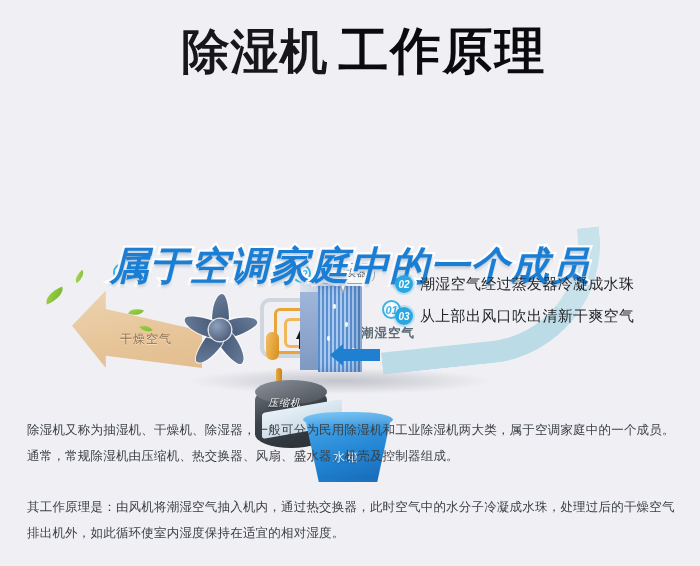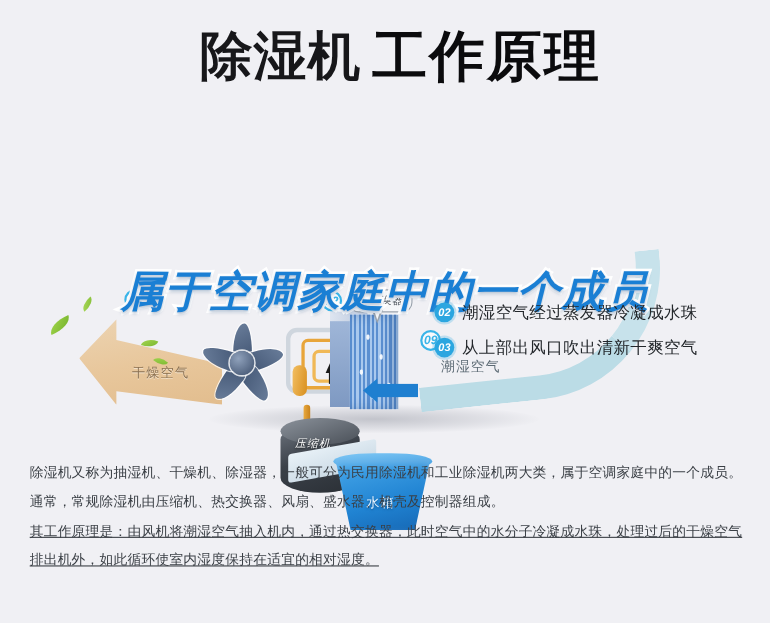--- a/index.html
+++ b/index.html
@@ -178,22 +178,22 @@
   
   .swoosh {
     position: absolute; left: 376px; top: 120px; width: 230px; height: 125px;
     border: 22px solid #b9dbe6;
     border-top: none; border-left: none; border-right-color: #c5e2eb;
     border-radius: 0 0 120px 0;
     transform: rotate(-6deg);
     opacity: .95;
   }
   .humid-label {
-    position: absolute; left: 401px; top: 207px;
-    font-size: 12.5px; color: #5c6a74; letter-spacing: 1px;
+    position: absolute; left: 361px; top: 207px;
+    font-size: 12.5px; color: #5c6a74; letter-spacing: 1px; font-weight: bold;
   }
 
   
   .compressor {
     position: absolute; left: 255px; top: 268px; width: 72px; height: 62px;
     border-radius: 50% / 22%;
     background: linear-gradient(160deg,#6e757f 0%, #3b4149 45%, #2a2f35 100%);
   }
   .compressor-top {
     position: absolute; left: 255px; top: 262px; width: 72px; height: 24px;
@@ -261,38 +261,38 @@
     font-size: 10px; font-weight: bold; font-style: italic;
     display: flex; align-items: center; justify-content: center;
     flex: 0 0 auto; margin-right: 7px;
     box-shadow: 0 0 0 2px rgba(43,166,224,.25);
   }
   .step-text { font-size: 15px; color: #23272b; letter-spacing: .3px; }
 
   
   .body-text { position: absolute; left: 27px; top: 418px; width: 650px; }
   .para { font-size: 12.5px; color: #3a3f45; line-height: 2.05; letter-spacing: .2px; }
-  .para + .para { margin-top: 2px; text-decoration: underline; }
+  .para + .para { margin-top: 26px; }
 </style>
 </head>
 <body>
 
 <div id="page">
 
   <div class="header">
     <span class="t1">除湿机</span><span class="t2">工作原理</span>
   </div>
 
   <div class="stage">
 
     <div class="stage-shadow"></div>
 
     <div class="swoosh"></div>
     <div class="humid-label">潮湿空气</div>
-    <div class="badge-ill badge-01i">09</div>
+    <div class="badge-ill badge-01i">01</div>
 
     <div class="dry-arrow"></div>
     <div class="dry-label">干燥空气</div>
     <div class="badge-ill badge-03i">03</div>
 
     <div class="leaf l1"></div>
     <div class="leaf l2"></div>
     <div class="leaf l3"></div>
     <div class="leaf l4"></div>
 

